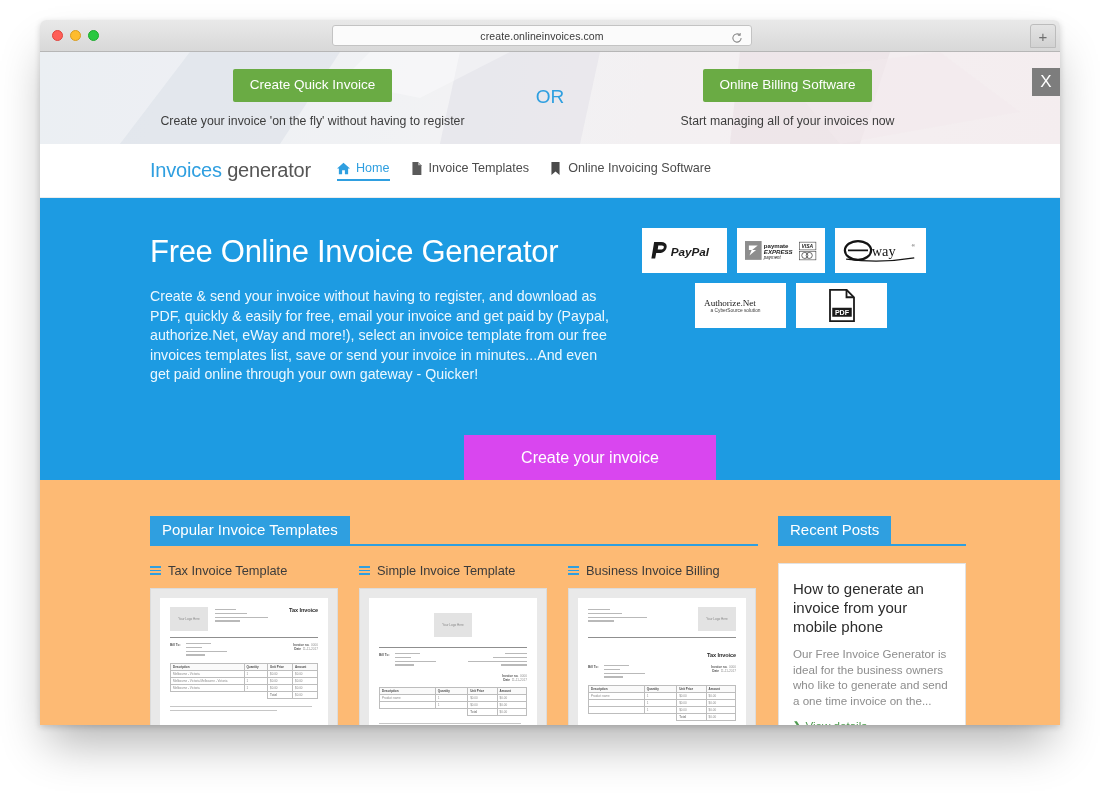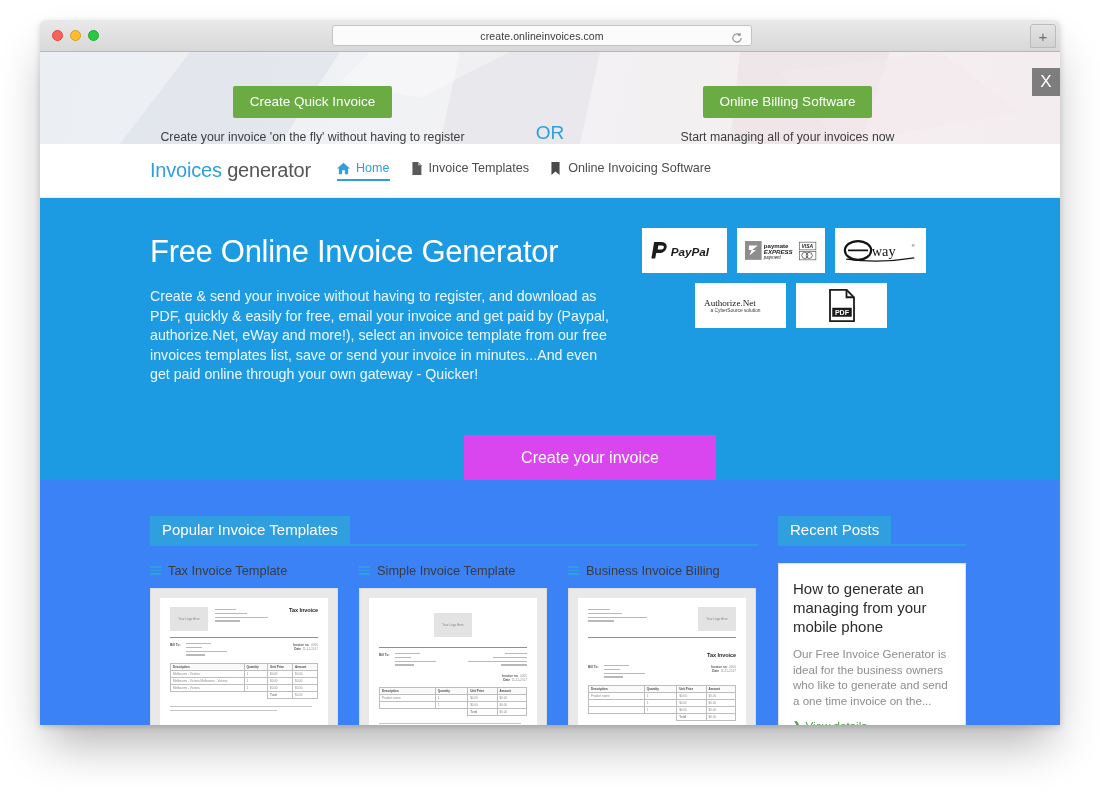--- a/index.html
+++ b/index.html
@@ -66,21 +66,21 @@
   .promo-banner {
     position: relative;
     height: 92px;
     background: linear-gradient(100deg, #e3e8ee 0%, #e7eaef 24%, #eeecef 52%, #f1e9ec 74%, #f0e7ea 100%);
     overflow: hidden;
   }
   .promo-banner .poly { position: absolute; inset: 0; }
   .promo-inner {
     position: relative; z-index: 2;
     height: 100%;
-    display: flex; align-items: flex-end; justify-content: center;
+    display: flex; align-items: flex-start; justify-content: center;
   }
   .promo-col { width: 360px; text-align: center; padding-top: 17px; }
   .promo-or {
     width: 115px; text-align: center;
     color: #2f9fe0; font-size: 19px; padding-top: 34px;
   }
   .green-btn {
     display: inline-block;
     background: #6aab44;
     color: #fff;
@@ -166,21 +166,21 @@
     background: #d946ef;
     color: #fff;
     border: 0;
     font-size: 16px;
     cursor: pointer;
   }
 
   
   .content {
     position: relative;
-    background: #3b82f6;
+    background: #fdba74;
     padding: 36px 0 0 0;
     height: 245px;
   }
   .content-inner { display: flex; padding-left: 110px; }
 
   .section-head {
     position: relative;
     border-bottom: 2px solid #2f9fe0;
     margin-bottom: 17px;
   }
@@ -663,21 +663,21 @@
 
           </div>
         </div>
 
         <div class="posts-col">
           <div class="section-head">
             <span class="tag">Recent Posts</span>
           </div>
 
           <div class="post-card">
-            <div class="post-title">How to generate an managing from your mobile phone</div>
+            <div class="post-title">How to generate an invoice from your mobile phone</div>
             <div class="post-excerpt">Our Free Invoice Generator is ideal for the business owners who like to generate and send a one time invoice on the...</div>
             <div class="post-link">
               <span class="chev">❯</span>
               <span>View details</span>
             </div>
           </div>
 
         </div>
 
       </div>

